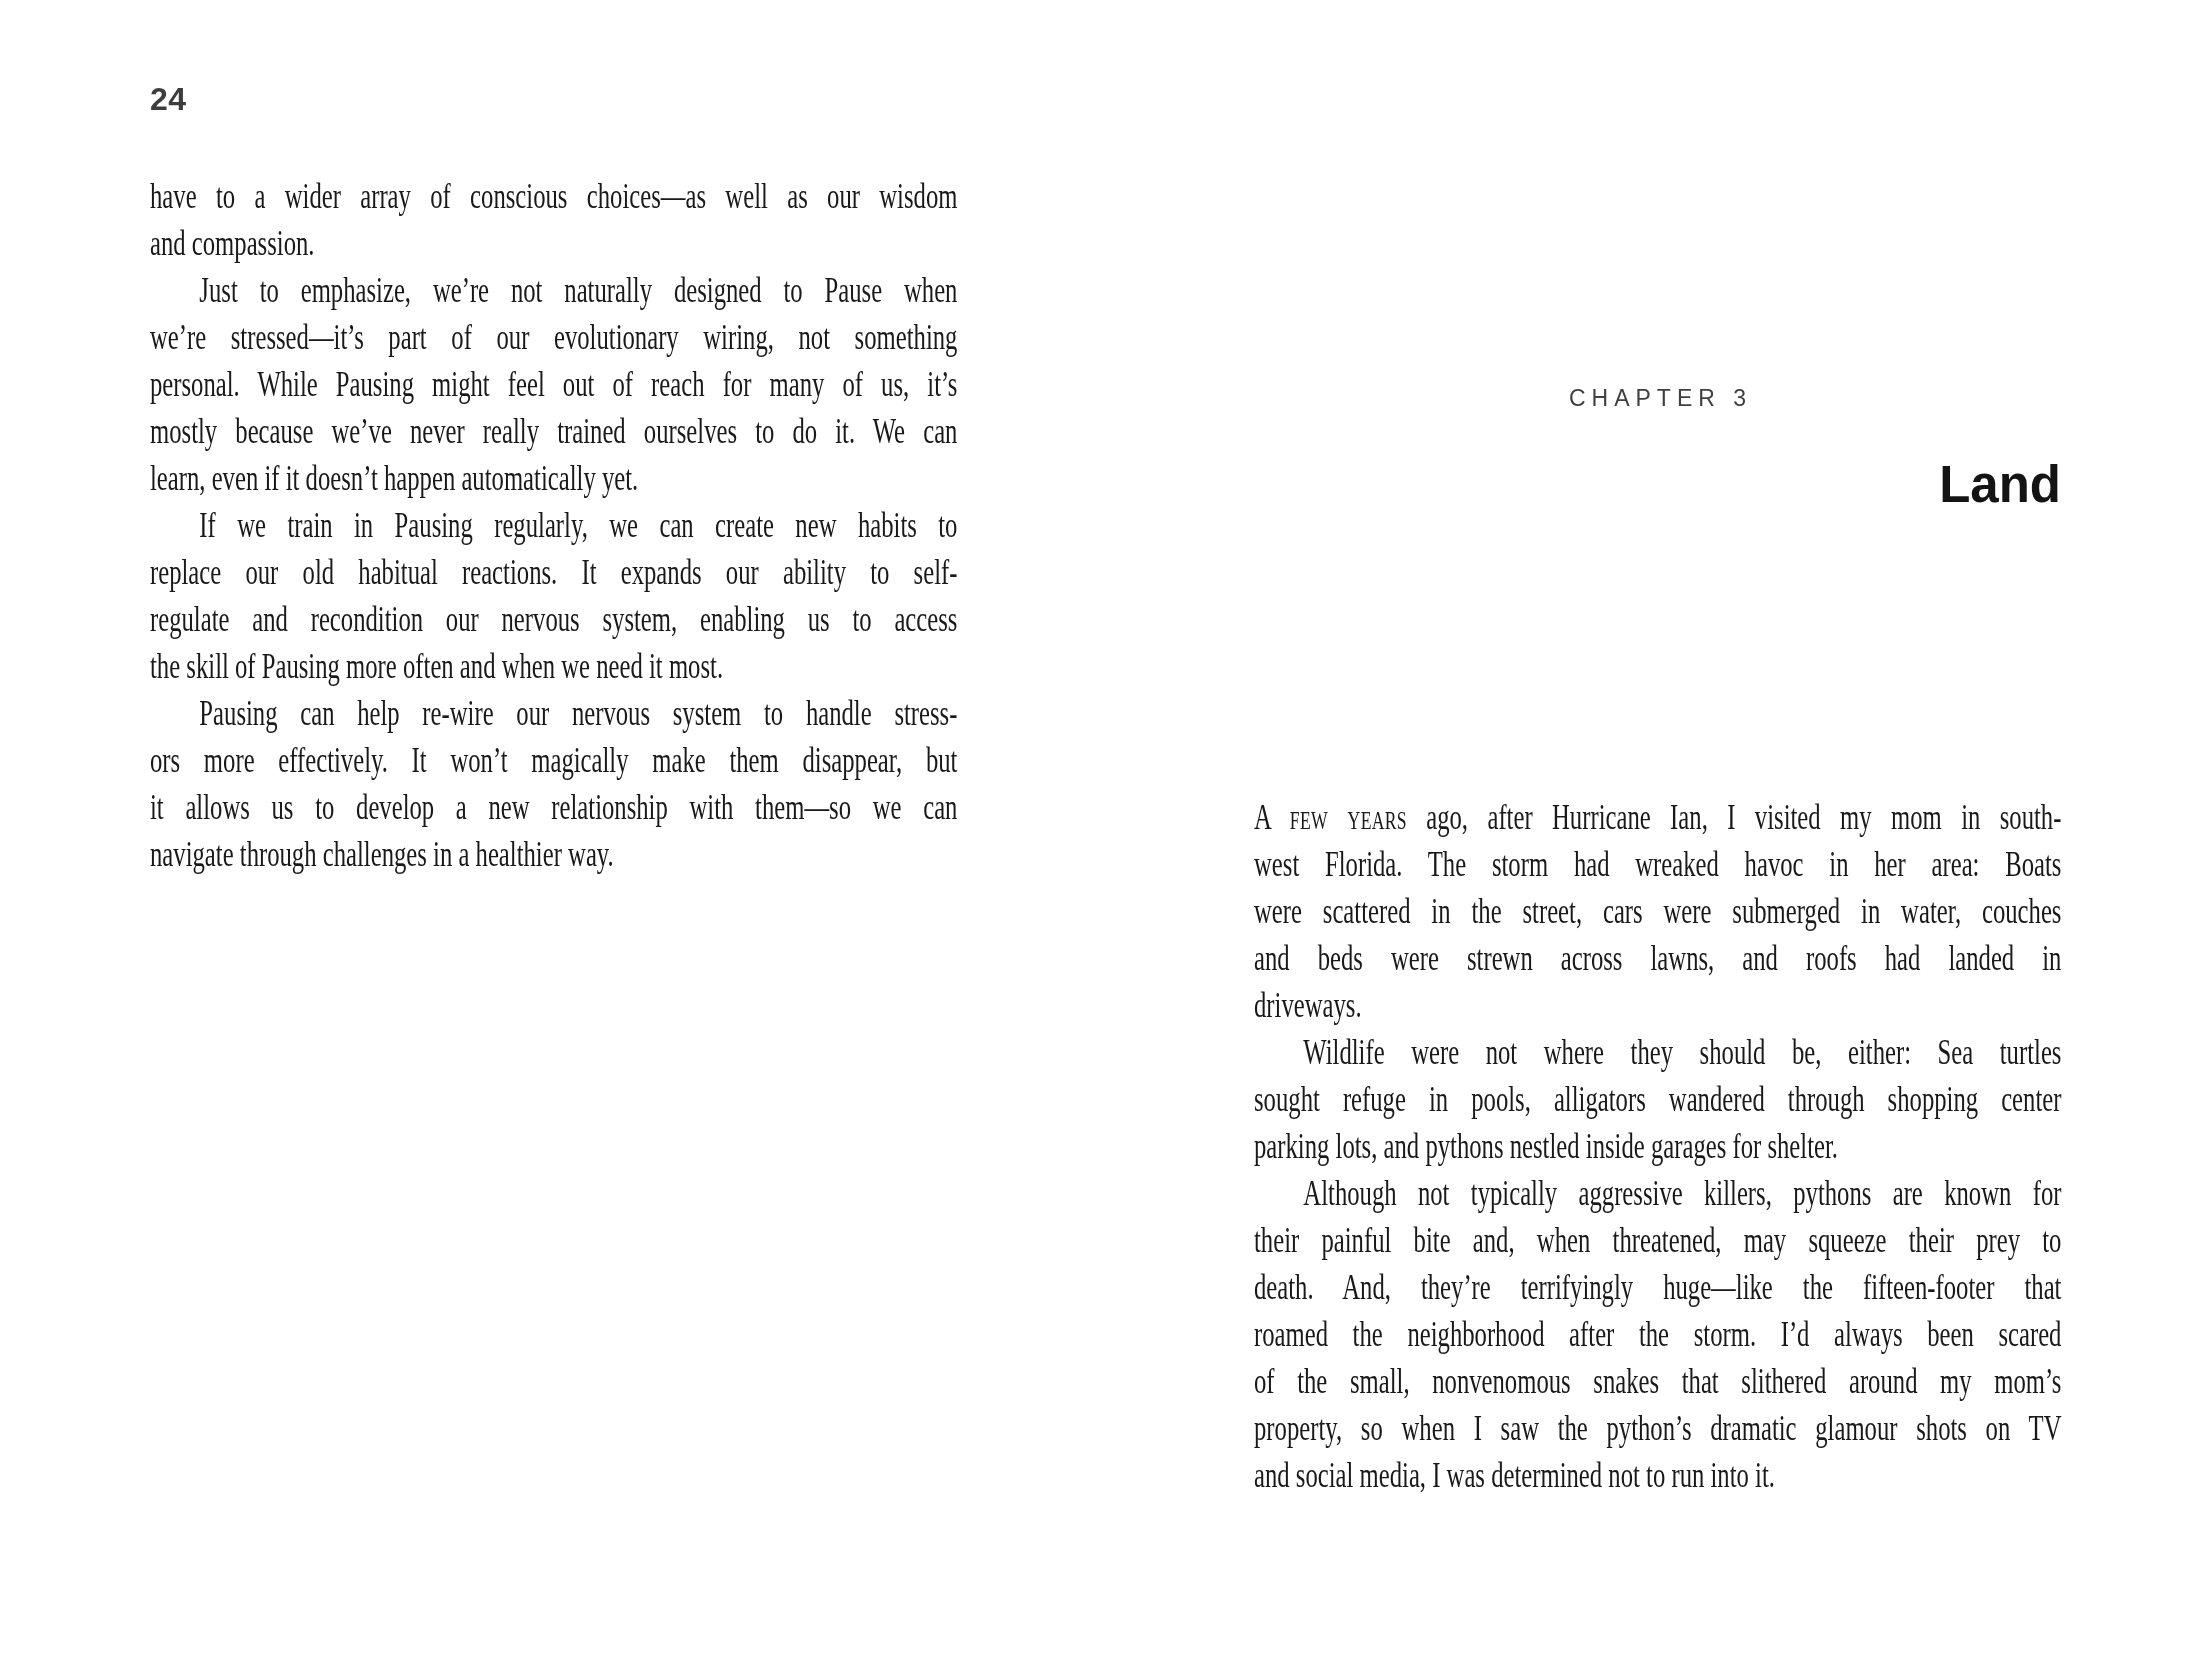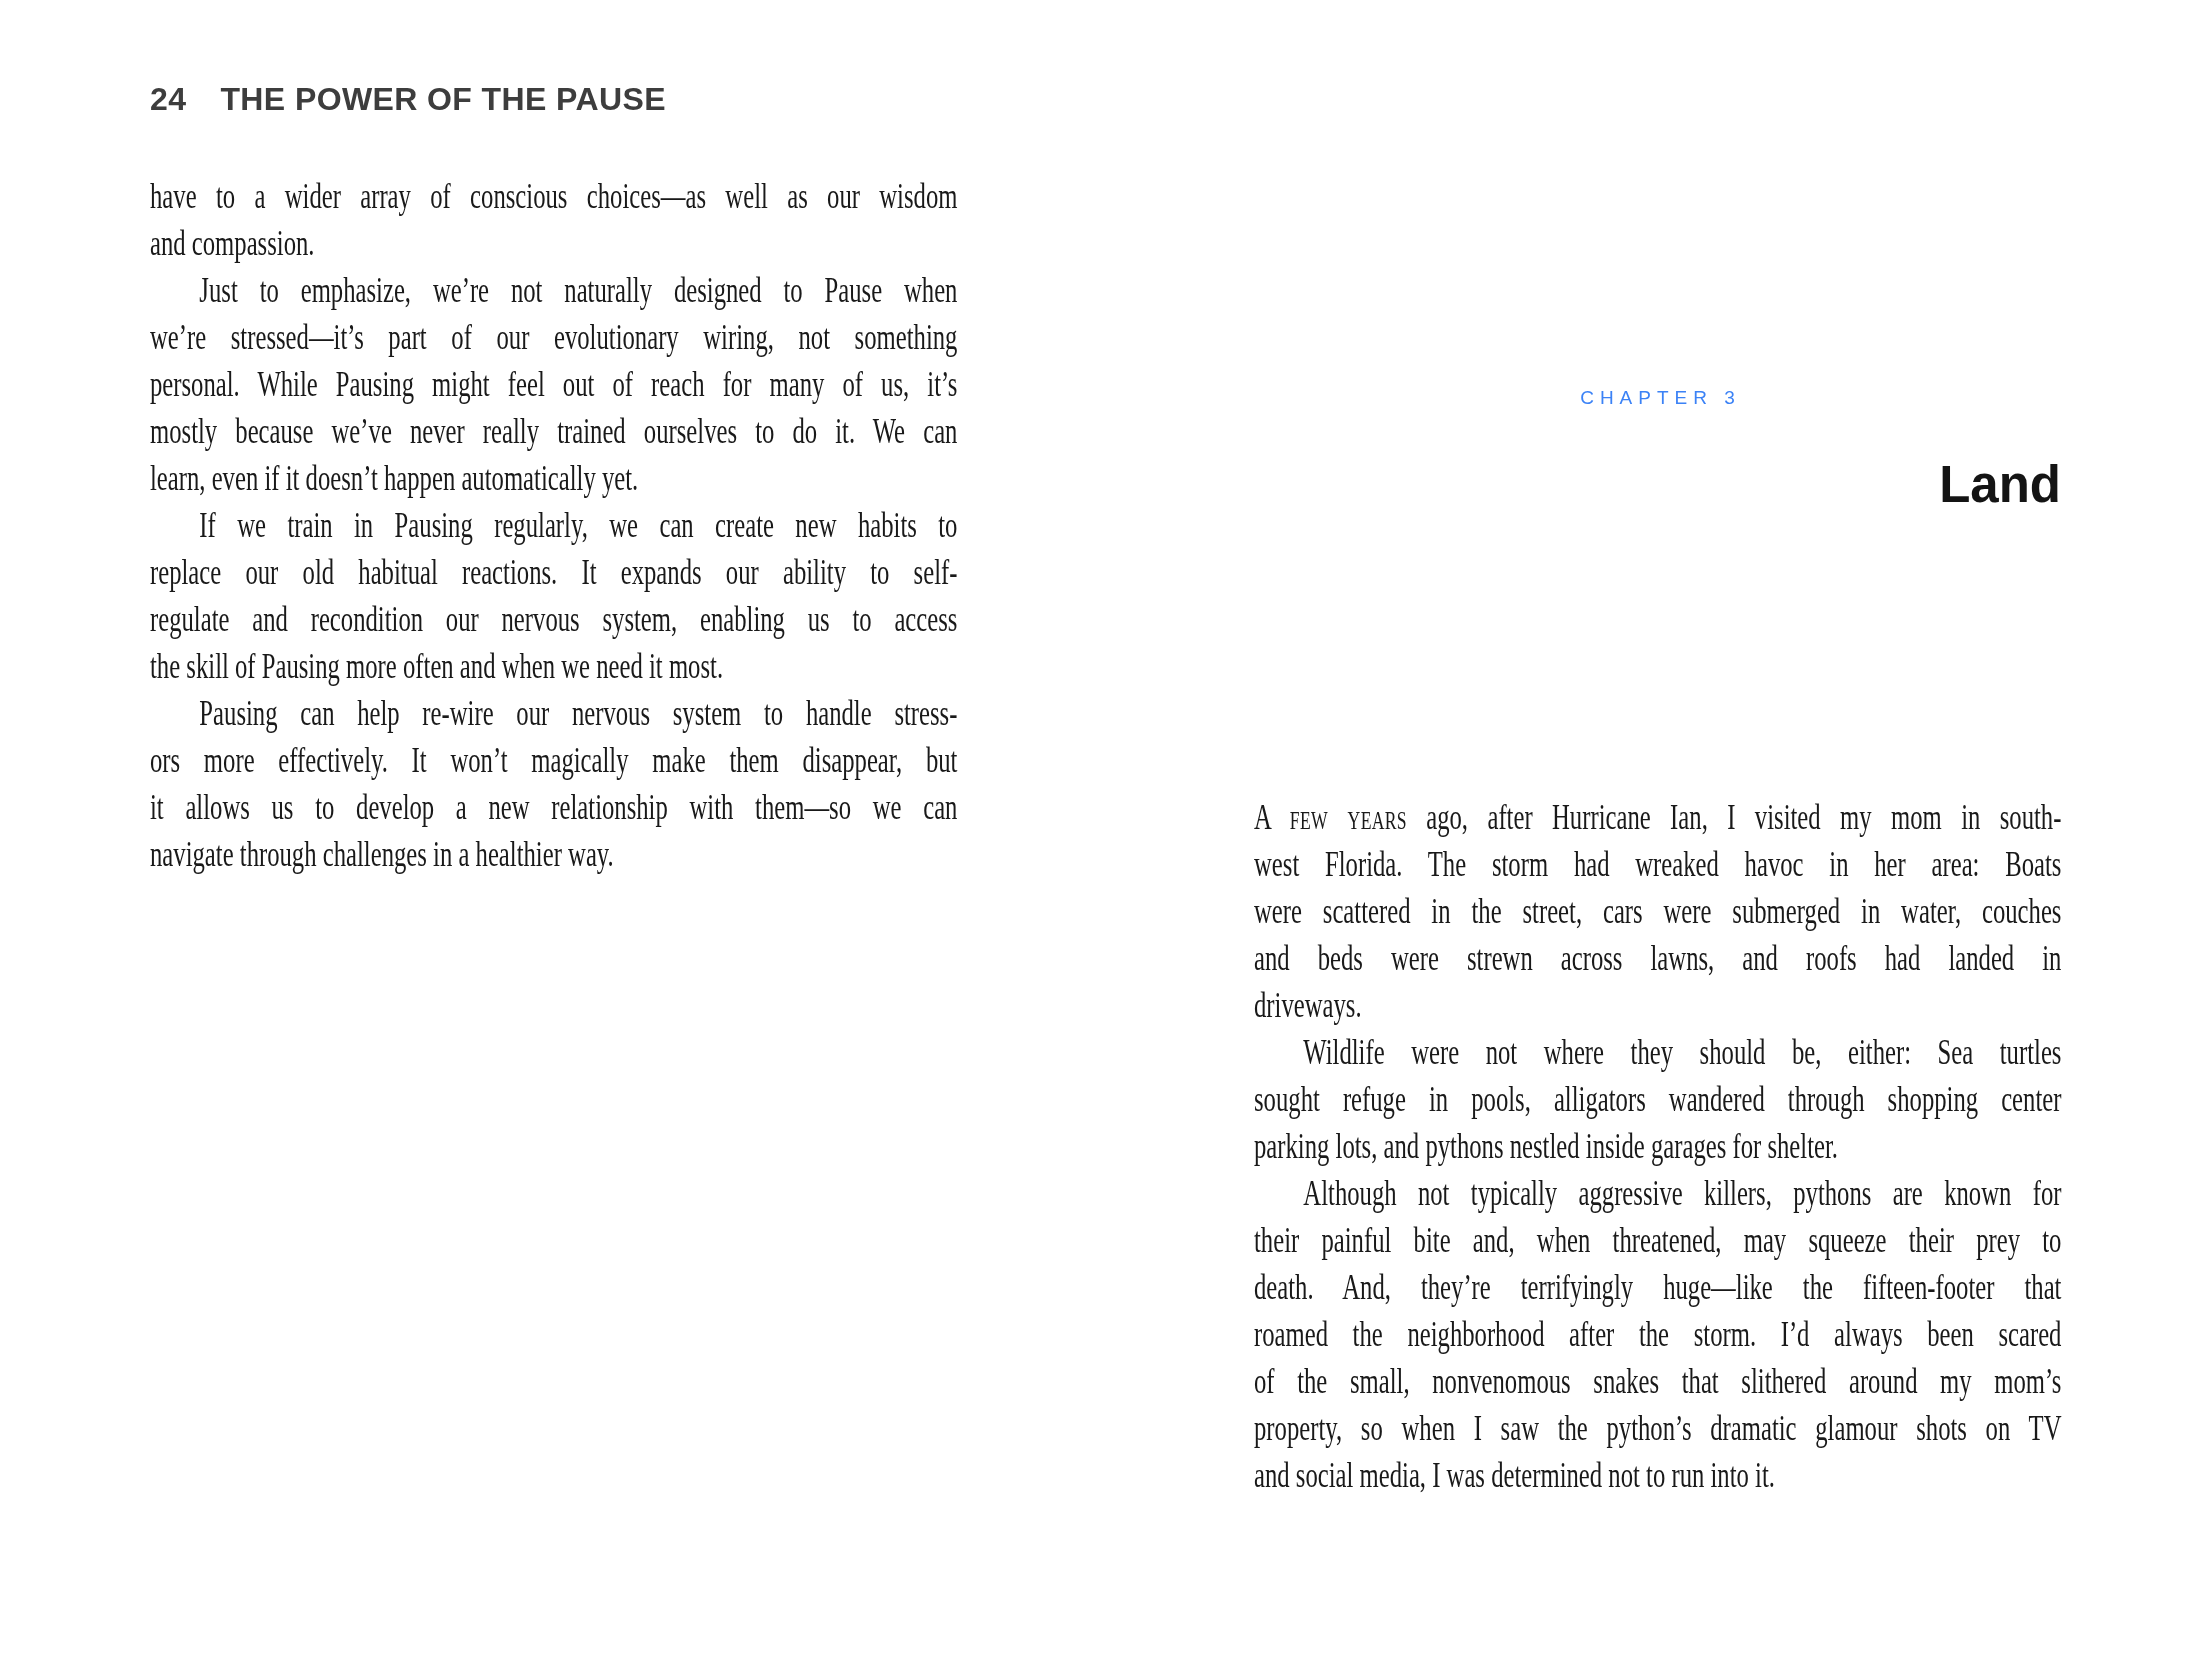--- a/index.html
+++ b/index.html
@@ -72,25 +72,25 @@
     width: 807px;
     text-align: center;
   }
   .chapter-label {
     position: absolute;
     top: 383px;
     left: 0;
     width: 100%;
     font-family: "Liberation Sans", sans-serif;
     font-weight: 400;
-    font-size: 19px;
+    font-size: 23px;
     line-height: 30.5px;
     letter-spacing: 6px;
     text-indent: 6px;
-    color: #3b82f6;
+    color: #404040;
     white-space: nowrap;
   }
   .chapter-title {
     position: absolute;
     top: 455px;
     left: 0;
     width: 100%;
     font-family: "Liberation Sans", sans-serif;
     font-weight: 700;
     font-size: 51px;
@@ -101,21 +101,20 @@
   }
 </style>
 </head>
 <body>
 
 <div class="spread">
 
   <div>
     <header class="running-header">
       <span>24</span>
-      <span>THE POWER OF THE PAUSE</span>
     </header>
 
     <div class="body-text body-left">
       <div class="line">have to a wider array of conscious choices—as well as our wisdom</div>
       <div class="line end">and compassion.</div>
       <div class="line indent">Just to emphasize, we’re not naturally designed to Pause when</div>
       <div class="line">we’re stressed—it’s part of our evolutionary wiring, not something</div>
       <div class="line">personal. While Pausing might feel out of reach for many of us, it’s</div>
       <div class="line">mostly because we’ve never really trained ourselves to do it. We can</div>
       <div class="line end">learn, even if it doesn’t happen automatically yet.</div>

